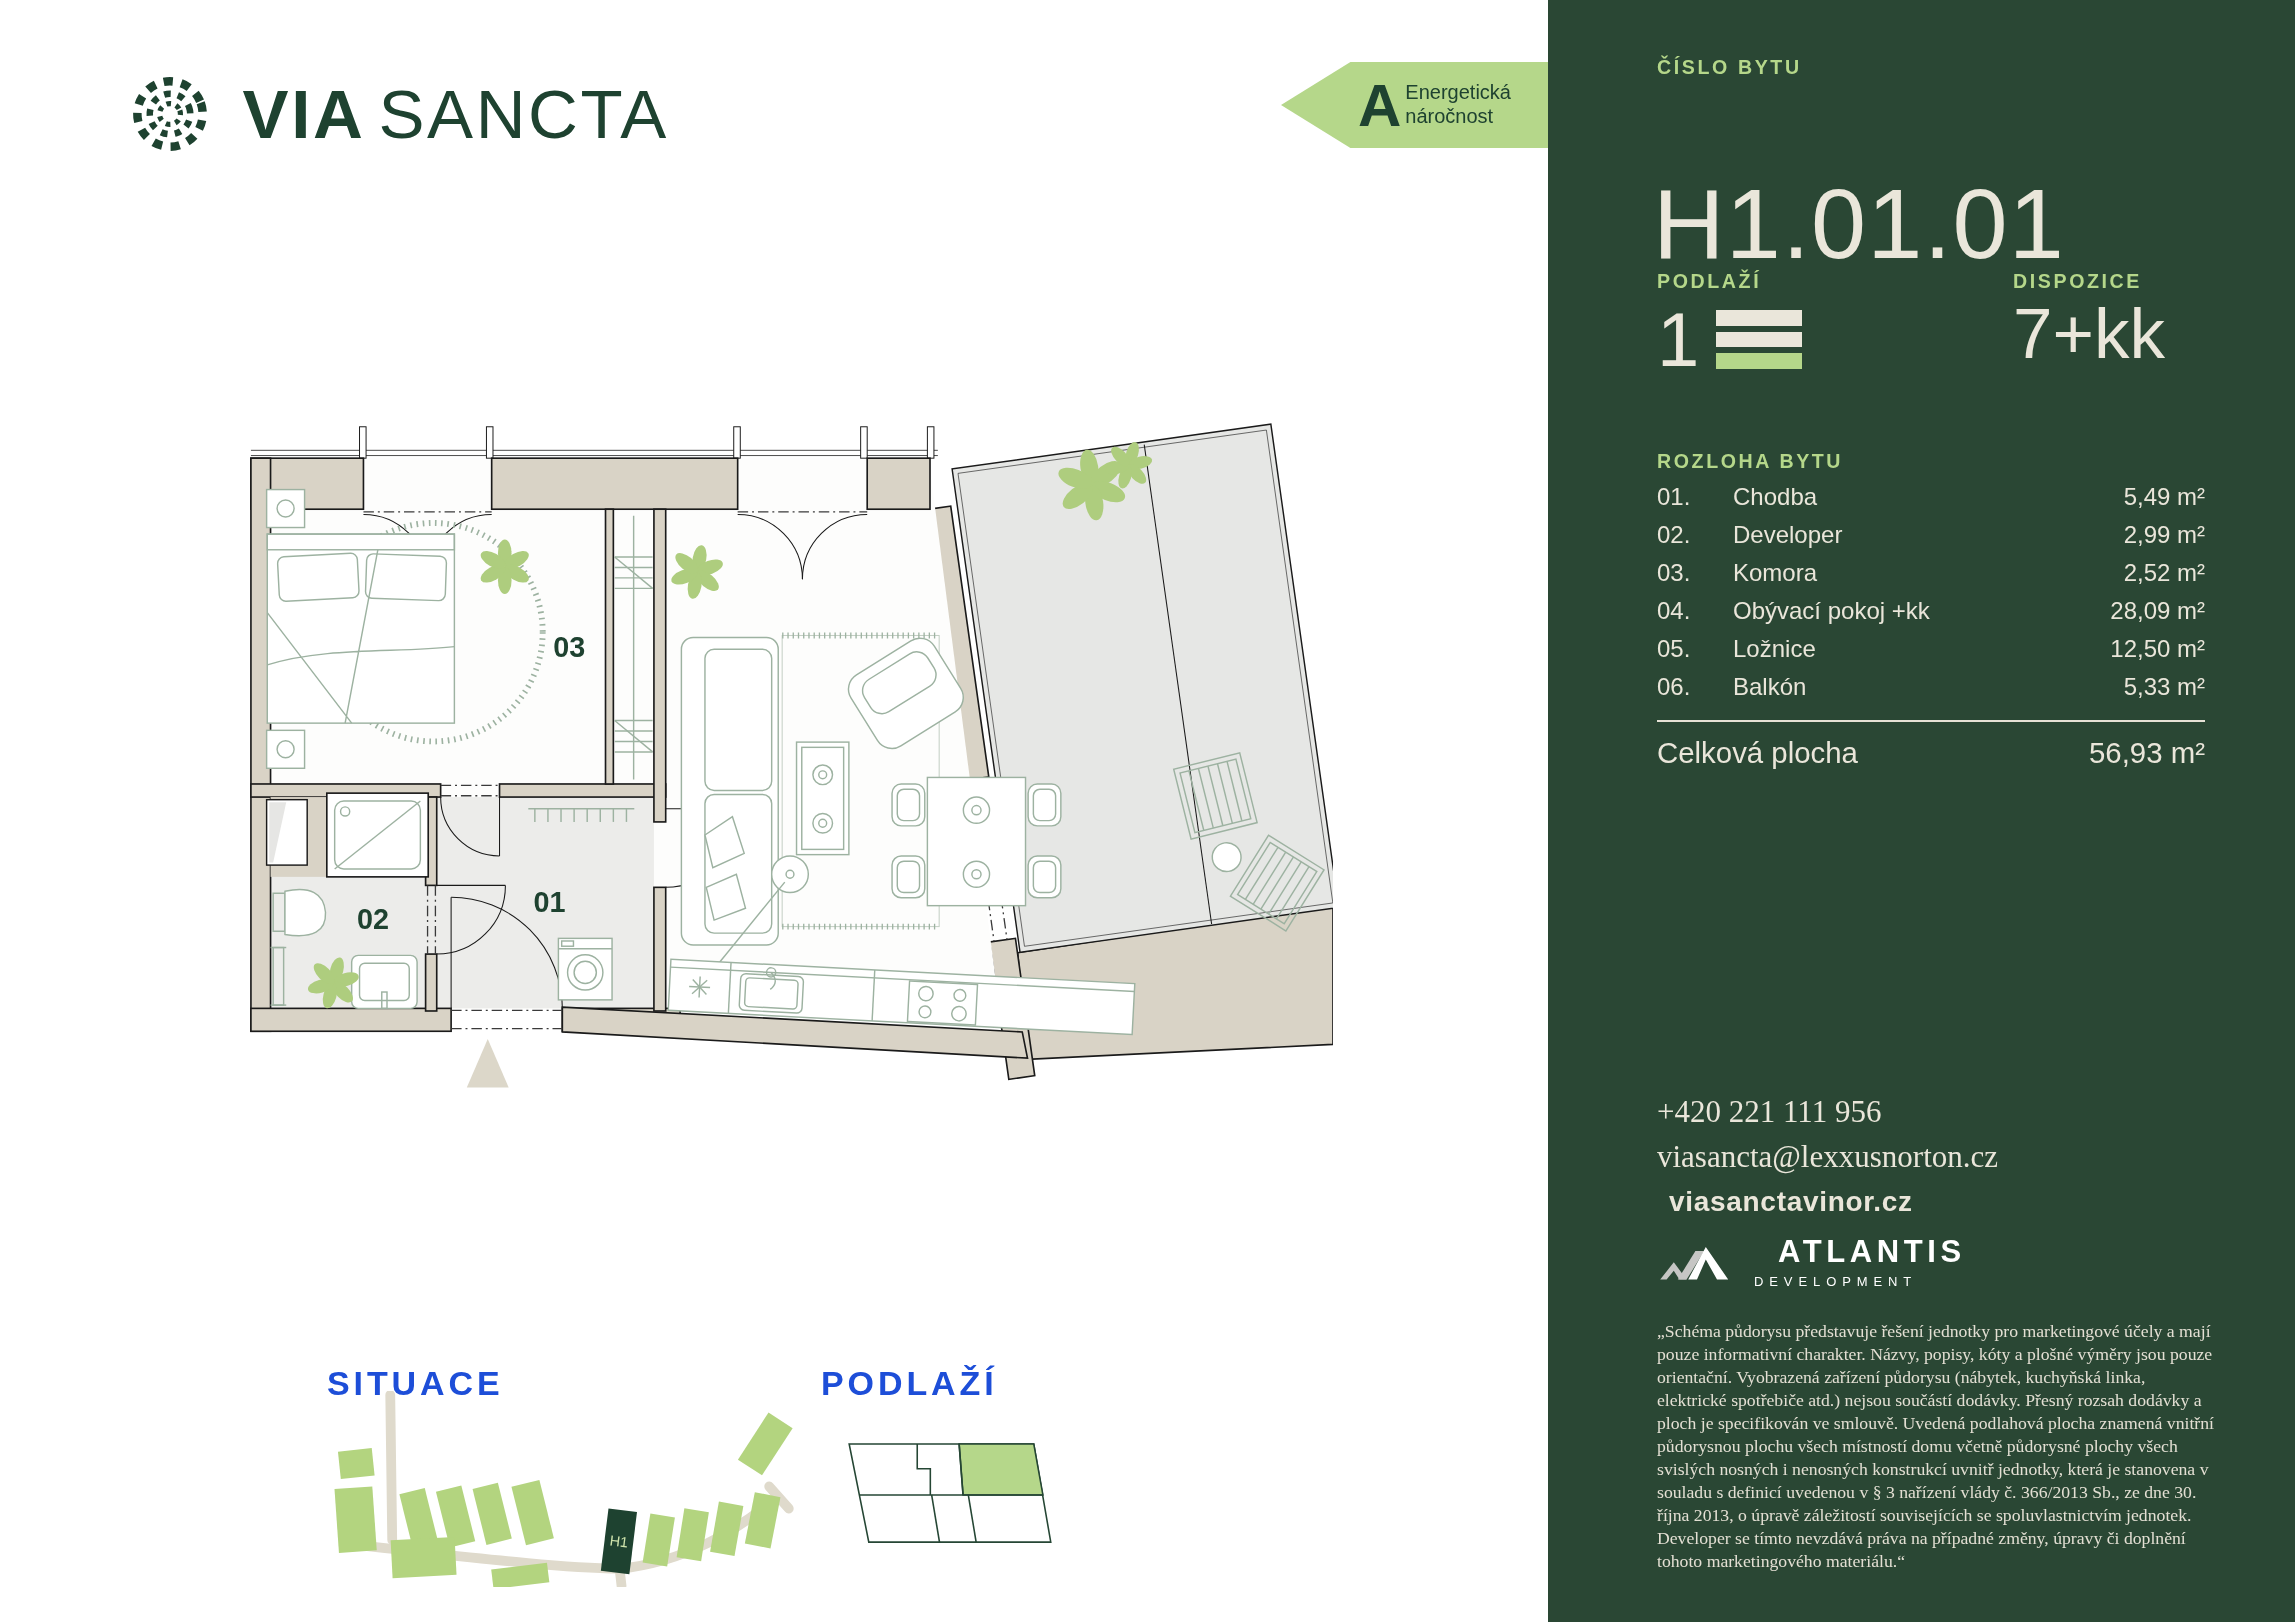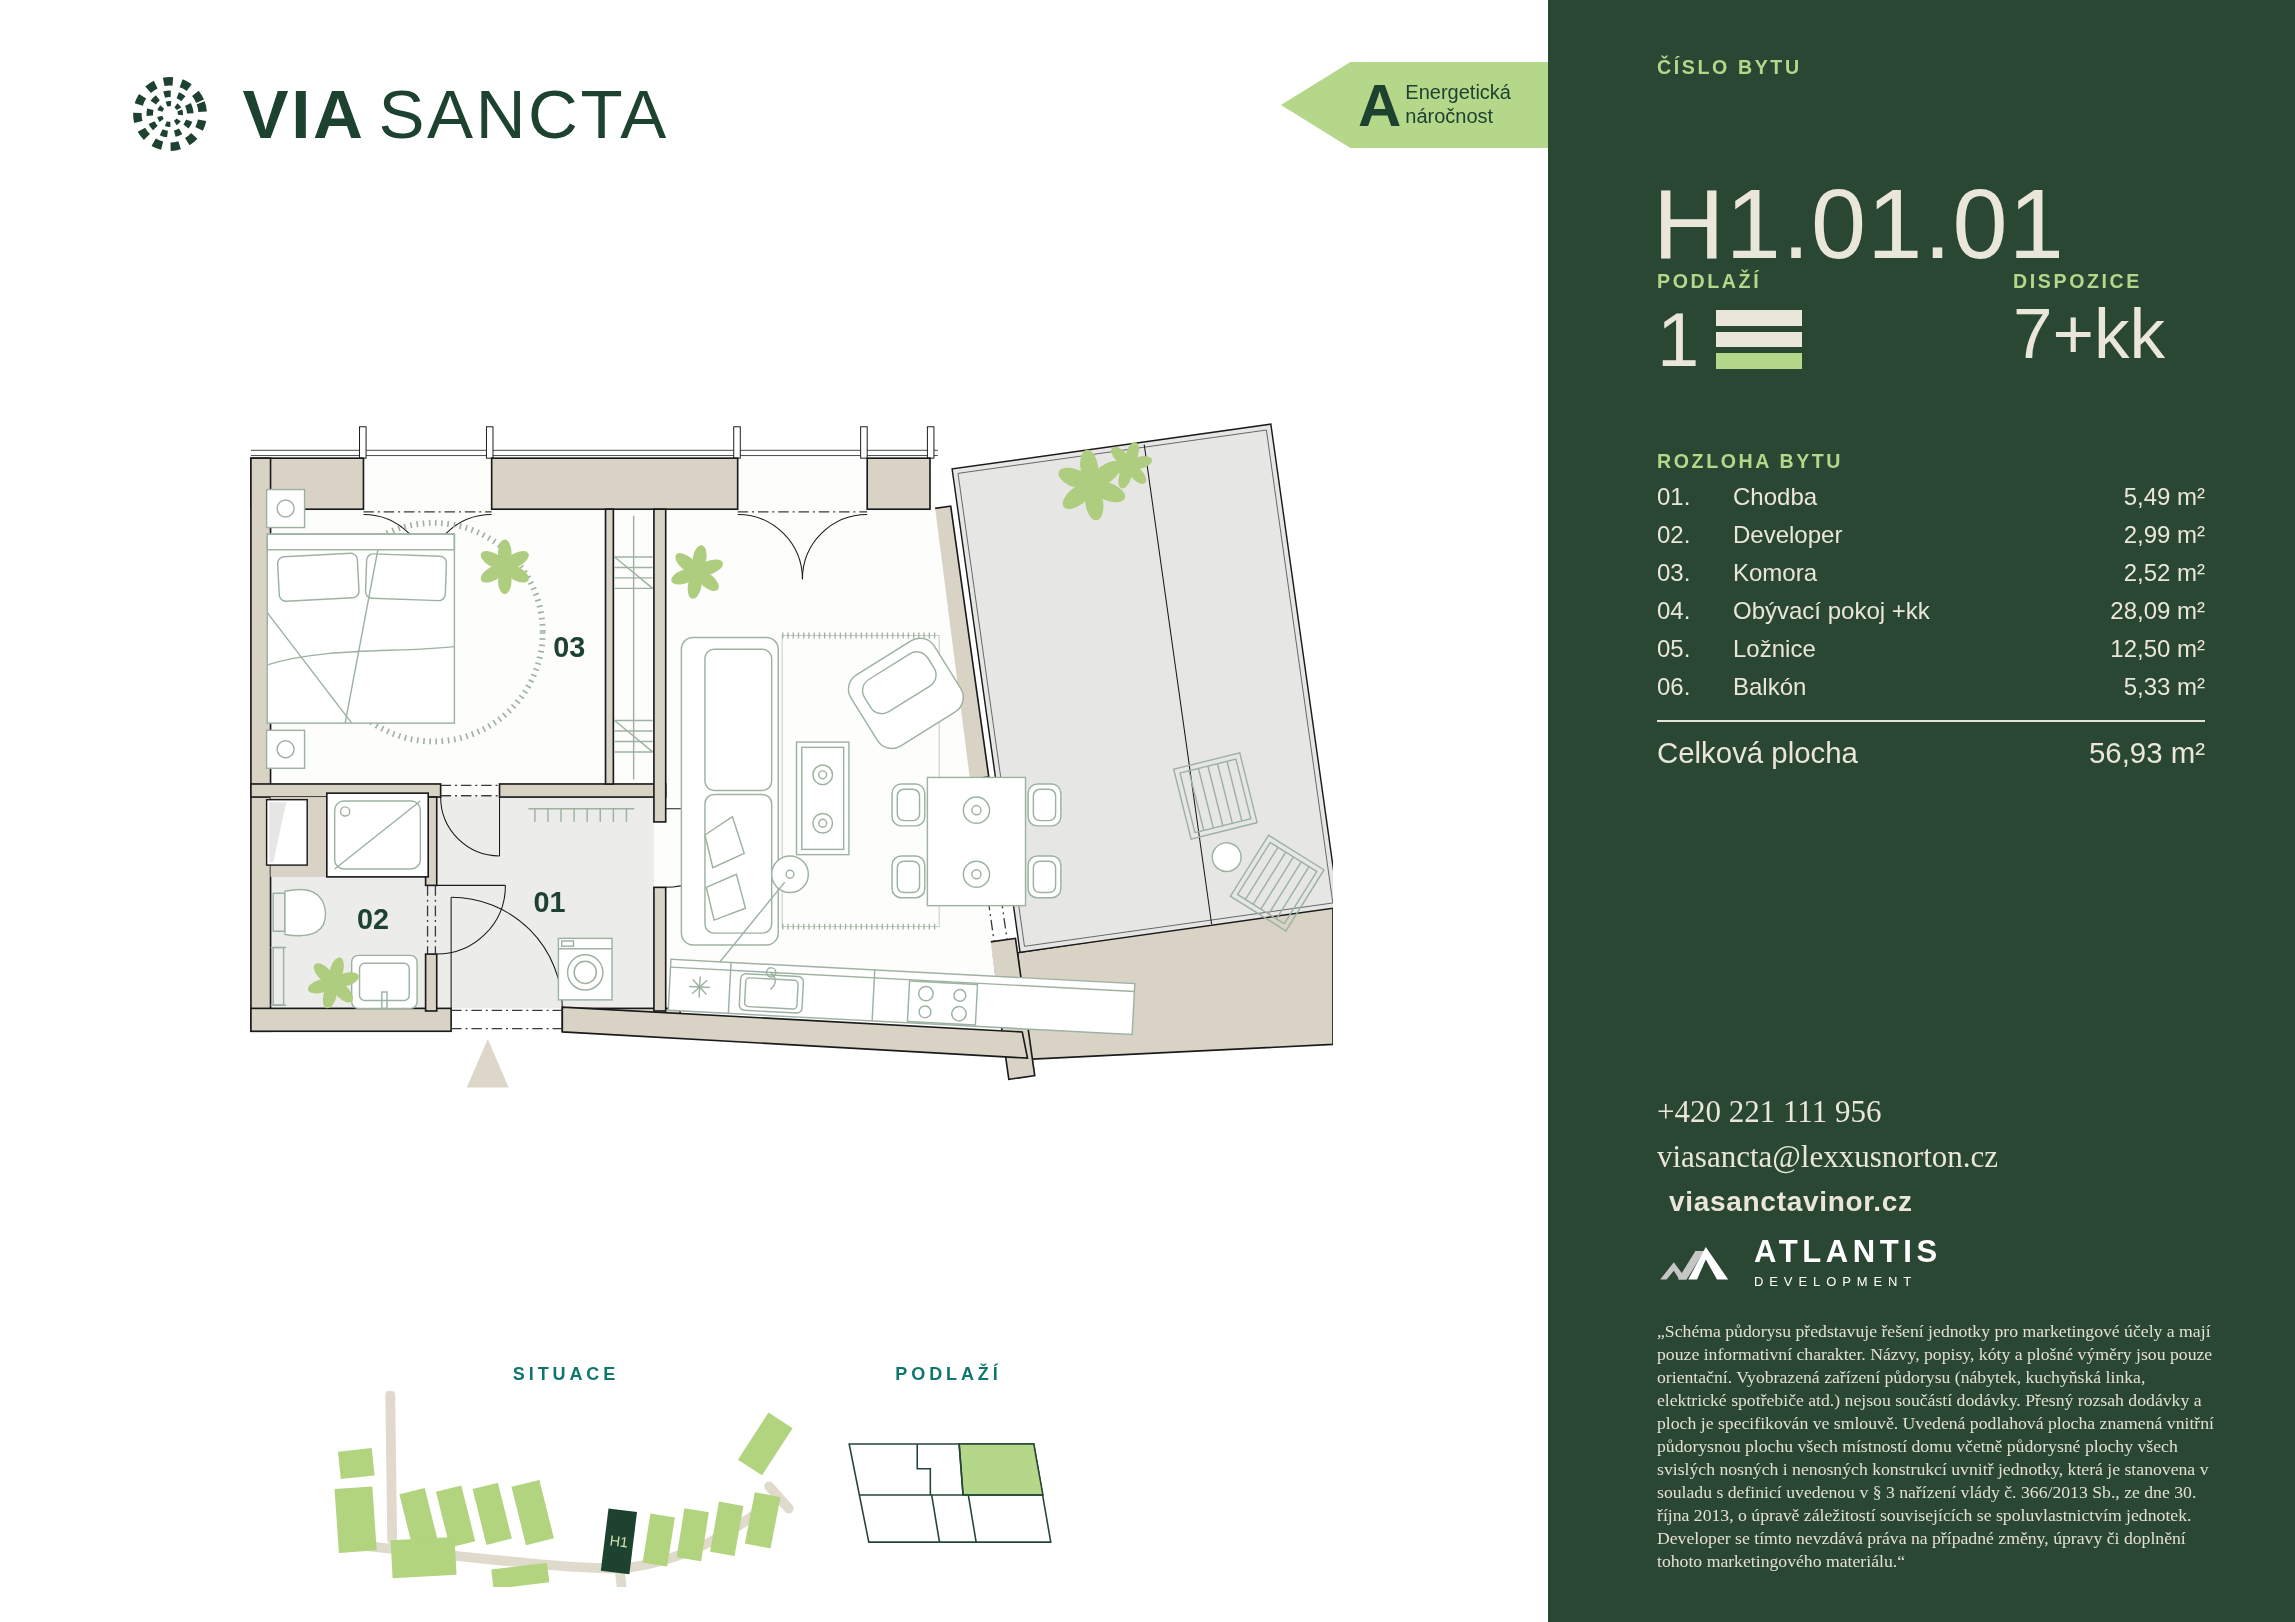--- a/index.html
+++ b/index.html
@@ -41,39 +41,39 @@
   .room-name { flex:1; }
   .room-area { text-align:center; }
   #total-divider { position:absolute; left:109px; top:720px; width:548px; height:2px; background:#E6E2D6; }
   #total-row { position:absolute; left:109px; top:736px; width:548px; display:flex; justify-content:space-between;
                font-size:29.4px; font-weight:500; color:#EAE6DA; }
   #contact { position:absolute; left:109px; top:1094px; color:#EAE6DA; }
   #contact-phone { font-family:"Liberation Serif", serif; font-size:31px; }
   #contact-email { font-family:"Liberation Serif", serif; font-size:31px; margin-top:9.2px; }
   #contact-web  { font-size:28px; font-weight:700; margin-top:10.5px; letter-spacing:0.7px;margin-left:12px; }
   #developer { position:absolute; left:109px; top:1234px; display:flex; align-items:center; gap:17px; }
-  #dev-name { font-size:31px; font-weight:700; letter-spacing:4.6px; color:#ffffff; }
+  #dev-name { font-size:31px; font-weight:700; letter-spacing:4.6px; color:#ffffff;margin-left:24px; }
   #dev-sub  { font-size:13px; font-weight:400; letter-spacing:5.9px; color:#ffffff; margin-top:3.9px; }
   #disclaimer { position:absolute; left:109px; top:1320px; width:561px;
                 font-family:"Liberation Serif", serif; font-size:17.7px; line-height:23px; color:#E3DFD3; }
 
   
   #plan { position:absolute; left:247px; top:416px; }
   .wall { fill:#D9D3C6; stroke:#1A1A1A; stroke-width:2.5; }
   .wfill { fill:#D9D3C6; stroke:none; }
   .thinline { stroke:#1A1A1A; stroke-width:1.2; fill:none; }
   .arc { stroke:#1A1A1A; stroke-width:1.6; fill:none; }
   .dash { stroke:#3a3a3a; stroke-width:2; stroke-dasharray:16 6 3 6; fill:none; }
   .furn { stroke:#9DB2A1; stroke-width:2.2; fill:#ffffff; }
   .furnN { stroke:#9DB2A1; stroke-width:2.2; fill:none; }
   .roomlabel { fill:#1E4230; font-family:"Liberation Sans",sans-serif; font-size:44px; font-weight:700; }
   .petal { fill:#AECD7E; }
 
   
-  .map-title { position:absolute; font-size:18px; font-weight:700; letter-spacing:3.9px; color:#0f766e; text-align:center; }
+  .map-title { position:absolute; font-size:34px; font-weight:700; letter-spacing:3.9px; color:#1d4ed8; text-align:left; }
   #situace-title { left:327px; top:1364px; width:478px; }
   #podlazi-title { left:821px; top:1364px; width:255px; }
   #situace-map { position:absolute; left:327px; top:1391px; }
   #podlazi-map { position:absolute; left:840px; top:1440px; }
   .road { stroke:#DFDACC; stroke-width:15; fill:none; stroke-linecap:round; }
   .bldg { fill:#B3D47F; }
   .outline { fill:#ffffff; stroke:#254634; stroke-width:2.4; }
   .oline { stroke:#254634; stroke-width:2.4; fill:none; }
 </style>
 </head>

